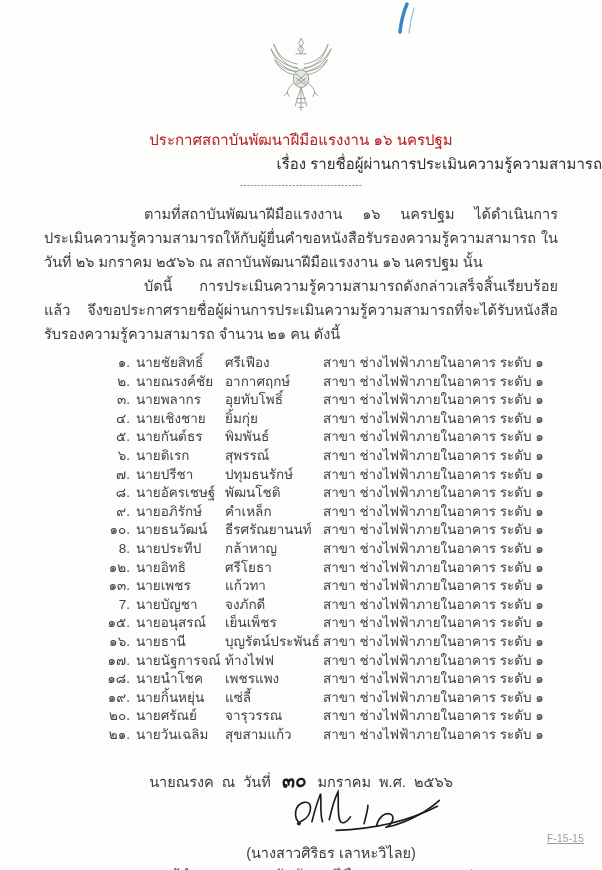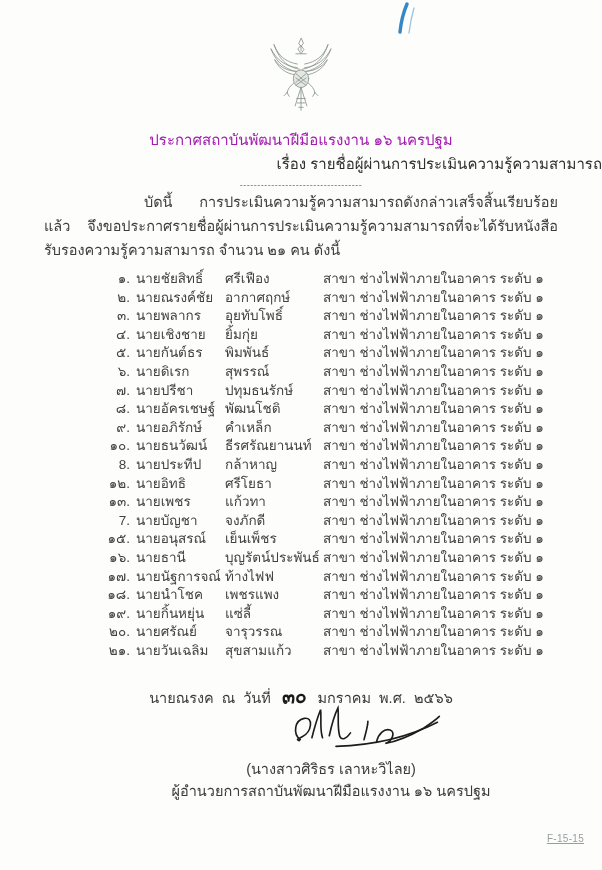--- a/index.html
+++ b/index.html
@@ -9,21 +9,21 @@
     margin:0 auto;
     background:#fdfdfc;
     font-family:"Liberation Sans",sans-serif;
     color:#3d3d3d;
     overflow:hidden;
   }
   .pen-mark{position:absolute;left:391px;top:2px;}
   .emblem{display:block;margin:36px auto 0;}
   .title{
     text-align:center;font-size:15px;line-height:23px;
-    color:#a21caf;margin:8px 0 0;font-weight:normal;
+    color:#b91c1c;margin:8px 0 0;font-weight:normal;
   }
   .subject{
     text-align:right;font-size:15px;line-height:23px;
     color:#2f2f2f;margin:1px 0 0;font-weight:normal;
   }
   .separator{
     text-align:center;font-size:9px;letter-spacing:0.5px;color:#6b6b6b;
     margin-top:5px;line-height:10px;user-select:none;
   }
   .para{
@@ -98,20 +98,21 @@
       <path d="M45 69 L37 94 M45 69 L45 100 M45 69 L53 94"></path>
       <path d="M39 84 L51 84 M40 90 L50 90 M42 96 L48 96"></path>
     </g>
   </svg>
 
   <h1 class="title">ประกาศสถาบันพัฒนาฝีมือแรงงาน ๑๖ นครปฐม</h1>
   <h2 class="subject">เรื่อง รายชื่อผู้ผ่านการประเมินความรู้ความสามารถ</h2>
 
   <div class="separator">-----------------------------------</div>
 
+  <p class="para">ตามที่สถาบันพัฒนาฝีมือแรงงาน ๑๖ นครปฐม ได้ดำเนินการประเมินความรู้ความสามารถให้กับผู้ยื่นคำขอหนังสือรับรองความรู้ความสามารถ ในวันที่ ๒๖ มกราคม ๒๕๖๖ ณ สถาบันพัฒนาฝีมือแรงงาน ๑๖ นครปฐม นั้น</p>
   <p class="para second">บัดนี้ การประเมินความรู้ความสามารถดังกล่าวเสร็จสิ้นเรียบร้อยแล้ว จึงขอประกาศรายชื่อผู้ผ่านการประเมินความรู้ความสามารถที่จะได้รับหนังสือรับรองความรู้ความสามารถ จำนวน ๒๑ คน ดังนี้</p>
 
   <div class="list">
       <div class="row">
         <span class="c-no">๑.</span>
         <span class="c-first">นายชัยสิทธิ์</span>
         <span class="c-last">ศรีเฟือง</span>
         <span class="c-branch">สาขา ช่างไฟฟ้าภายในอาคาร ระดับ ๑</span>
       </div>
       <div class="row">

